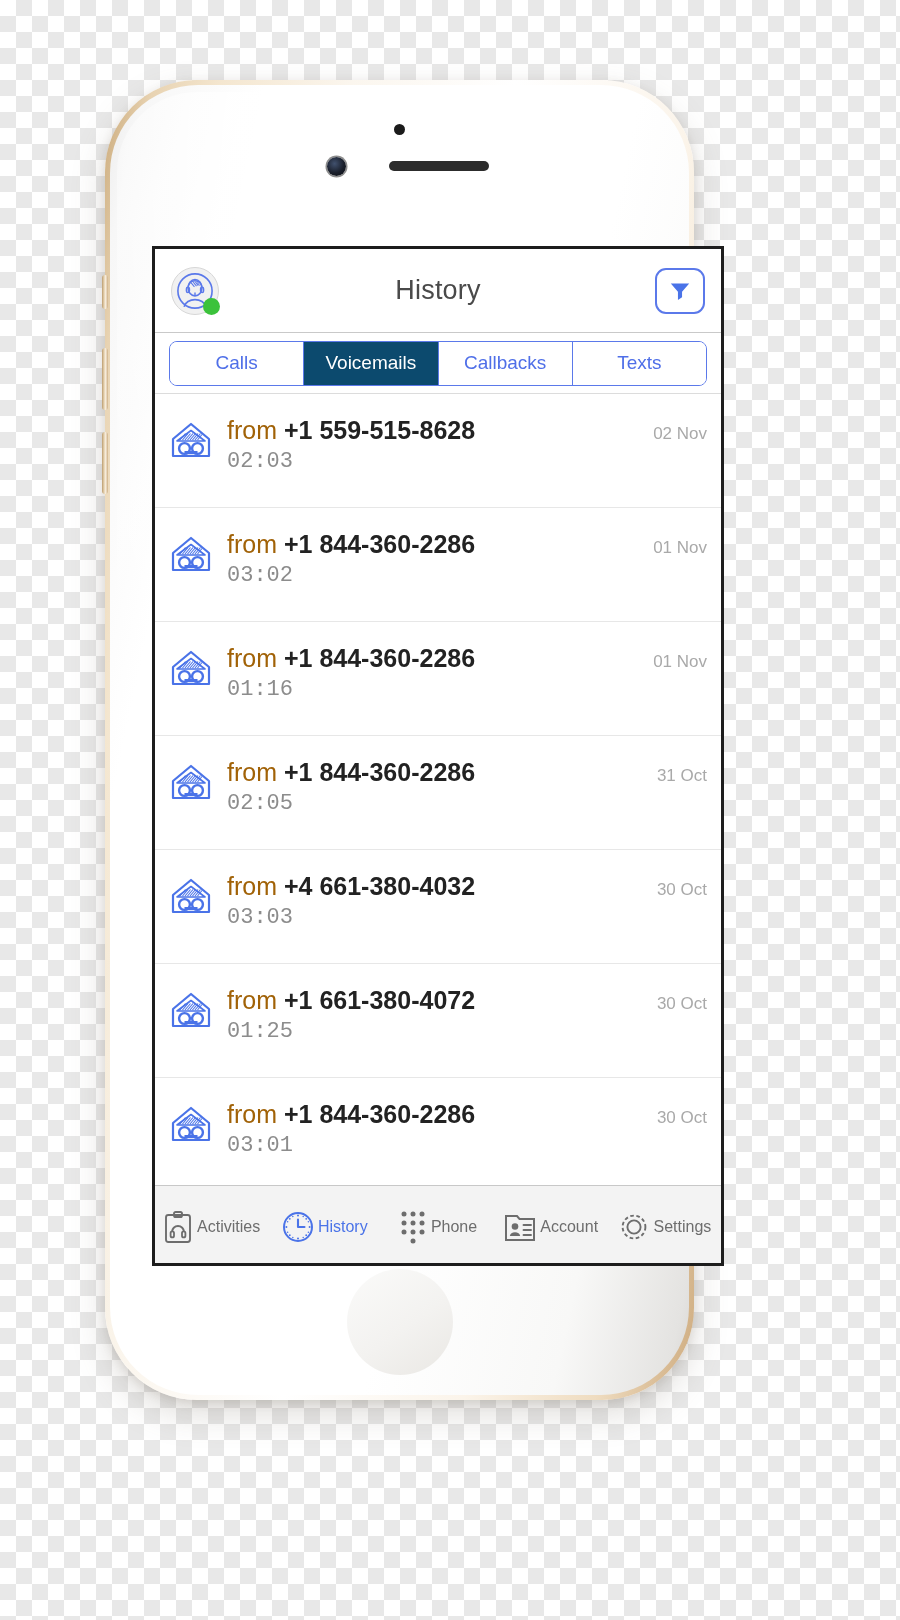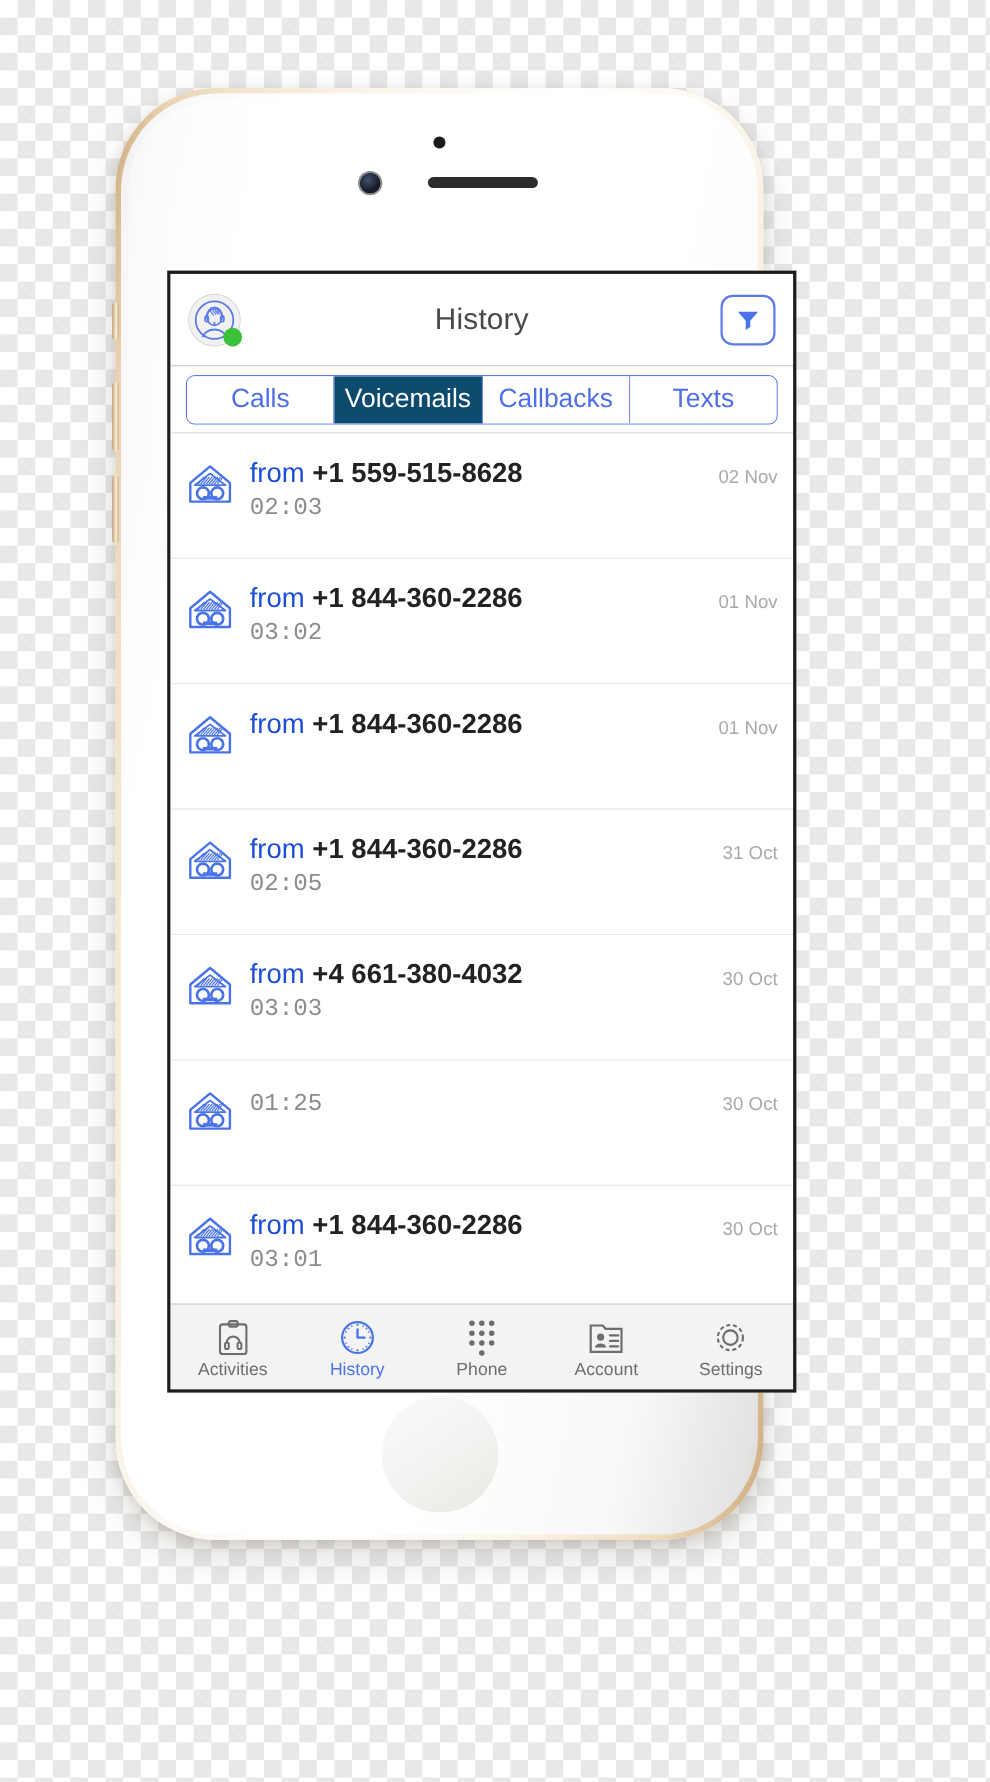--- a/index.html
+++ b/index.html
@@ -191,21 +191,21 @@
     height: 45px;
     border: 1.6px solid #5b79ea;
     border-radius: 8px;
     overflow: hidden;
   }
   .seg-item {
     flex: 1 1 0;
     display: flex;
     align-items: center;
     justify-content: center;
-    font-size: 24px;
+    font-size: 19px;
     color: #4f6fe8;
     background: #ffffff;
     border-right: 1.6px solid #5b79ea;
     white-space: nowrap;
   }
   .seg-item:last-child { border-right: none; }
   .seg-item.active {
     background: #0c4a6e;
     color: #ffffff;
   }
@@ -237,21 +237,21 @@
     min-width: 0;
   }
   .row-line1 {
     font-size: 25px;
     color: #2b2b2b;
     line-height: 1.12;
     white-space: nowrap;
   }
   .row-line1 .from-word {
     font-weight: normal;
-    color: #1d4ed8;
+    color: #a16207;
   }
   .row-line1 .num {
     font-weight: bold;
     color: #222222;
   }
   .row-duration {
     font-size: 22px;
     color: #8c8c8c;
     margin-top: 5px;
     font-family: Liberation Mono, monospace;
@@ -268,21 +268,21 @@
   
   .tabbar {
     flex: 0 0 78px;
     display: flex;
     background: #f3f3f3;
     border-top: 1.5px solid #c8c8c8;
   }
   .tab {
     flex: 1 1 0;
     display: flex;
-    flex-direction: column;
+    flex-direction: row;
     align-items: center;
     justify-content: center;
     gap: 4px;
     padding-top: 4px;
   }
   .tab-icon { height: 34px; display: flex; align-items: center; justify-content: center; }
   .tab-label {
     font-size: 16px;
     color: #6d6d6d;
   }
@@ -427,20 +427,21 @@
             <circle cx="15.5" cy="28.5" r="5.4" fill="#fff" stroke="#4a73e8" stroke-width="2.4"></circle>
             <circle cx="28.5" cy="28.5" r="5.4" fill="#fff" stroke="#4a73e8" stroke-width="2.4"></circle>
             <rect x="15.5" y="31" width="13" height="3.2" fill="#4a73e8"></rect>
           </svg>
         </div>
         <div class="row-texts">
           <div class="row-line1">
             <span class="from-word">from</span>
             <span class="num">+1 844-360-2286</span>
           </div>
+          <div class="row-duration">01:16</div>
         </div>
         <div class="row-date">01 Nov</div>
       </div>
 
       <div class="row">
         <div class="vm-icon">
           <svg width="44" height="40" viewBox="0 0 44 40">
             <path d="M4 19 L22 4 L40 19 V36 H4 Z" fill="#fff" stroke="#4a73e8" stroke-width="2.2" stroke-linejoin="round"></path>
             <path d="M8 21 L22 10.5 L36 21 Z" fill="#fff" stroke="#4a73e8" stroke-width="1.6" stroke-linejoin="round"></path>
             <g stroke="#4a73e8" stroke-width="1.1">
@@ -512,20 +513,24 @@
                 <line x1="23.5" y1="20" x2="29" y2="13.5"></line>
               <line x1="26" y1="20" x2="31.5" y2="13.5"></line>
                 <line x1="28.5" y1="20" x2="33" y2="14.5"></line>
             </g>
             <circle cx="15.5" cy="28.5" r="5.4" fill="#fff" stroke="#4a73e8" stroke-width="2.4"></circle>
             <circle cx="28.5" cy="28.5" r="5.4" fill="#fff" stroke="#4a73e8" stroke-width="2.4"></circle>
             <rect x="15.5" y="31" width="13" height="3.2" fill="#4a73e8"></rect>
           </svg>
         </div>
         <div class="row-texts">
+          <div class="row-line1">
+            <span class="from-word">from</span>
+            <span class="num">+1 661-380-4072</span>
+          </div>
           <div class="row-duration">01:25</div>
         </div>
         <div class="row-date">30 Oct</div>
       </div>
 
       <div class="row">
         <div class="vm-icon">
           <svg width="44" height="40" viewBox="0 0 44 40">
             <path d="M4 19 L22 4 L40 19 V36 H4 Z" fill="#fff" stroke="#4a73e8" stroke-width="2.2" stroke-linejoin="round"></path>
             <path d="M8 21 L22 10.5 L36 21 Z" fill="#fff" stroke="#4a73e8" stroke-width="1.6" stroke-linejoin="round"></path>

